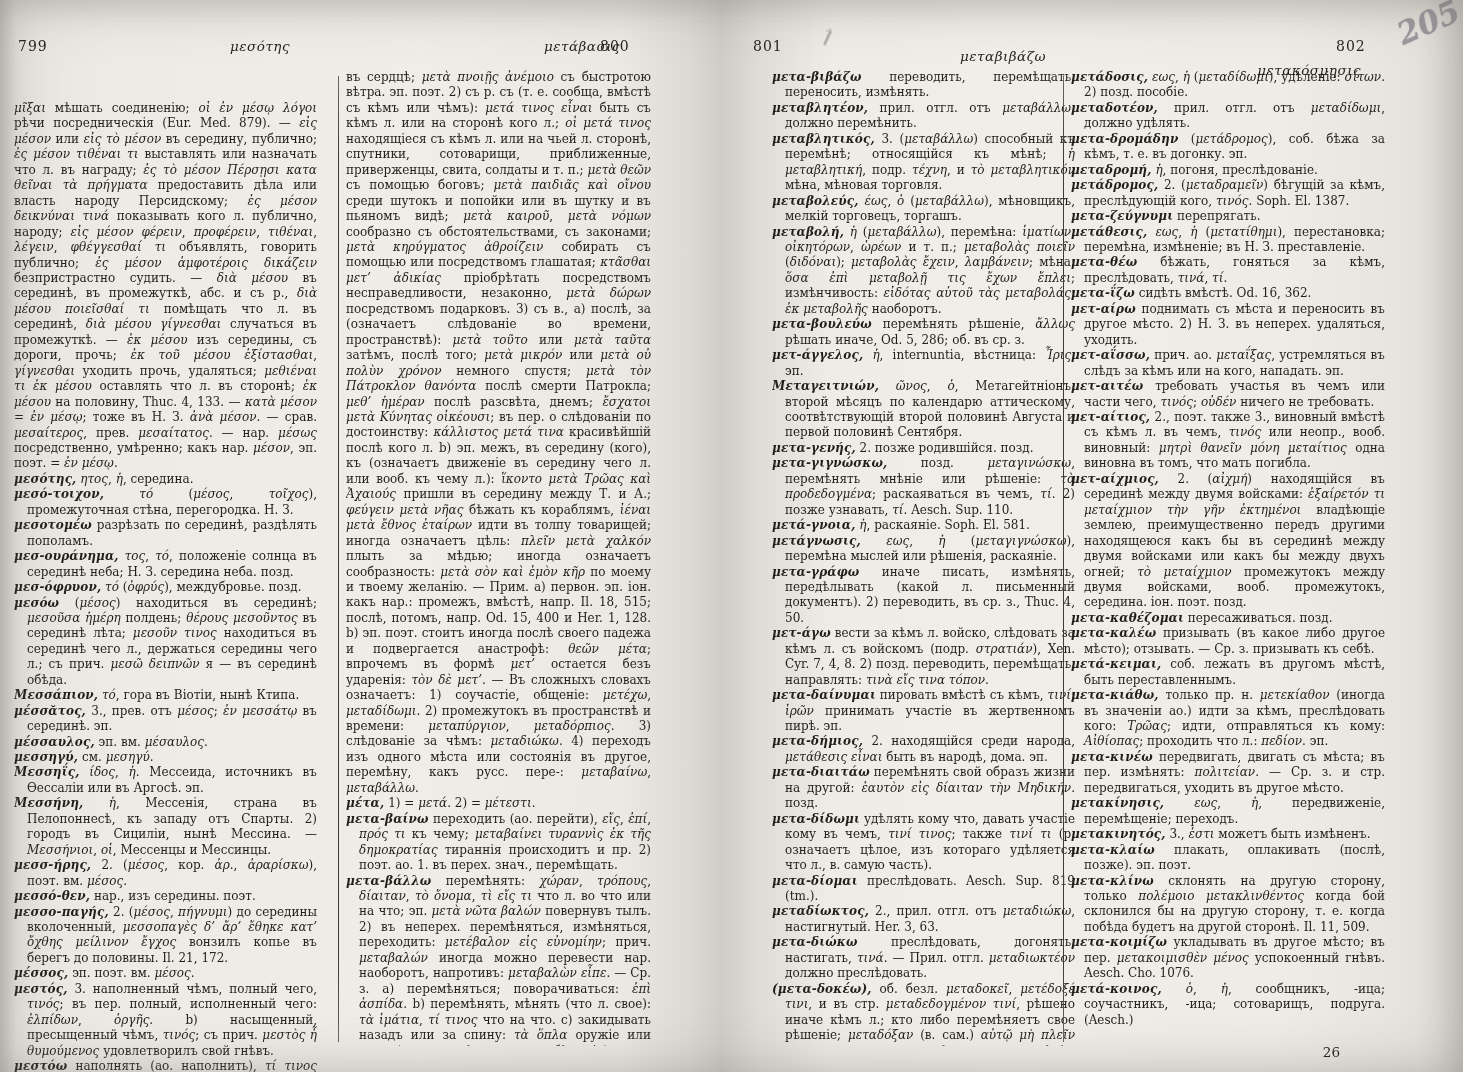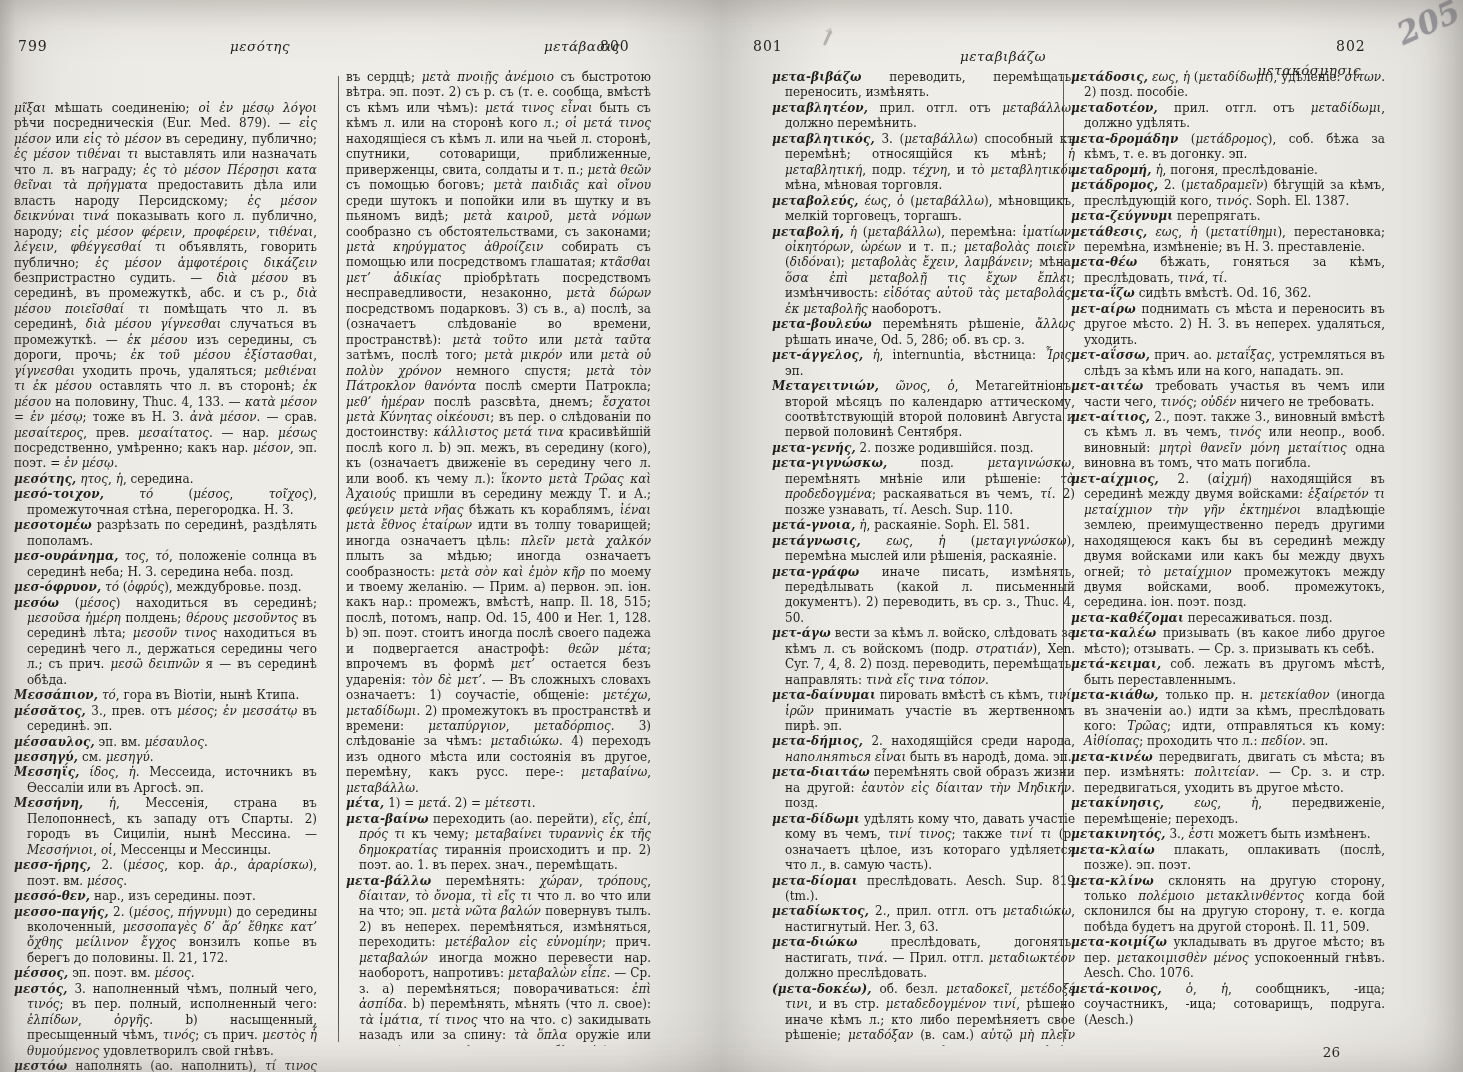--- a/index.html
+++ b/index.html
@@ -88,21 +88,21 @@
       <p class="entry"><b class="hw">μετα-βουλεύω</b> перемѣнять рѣшеніе, <i>ἄλλως</i> рѣшать иначе, Od. 5, 286; об. въ ср. з.</p>
       <p class="entry"><b class="hw">μετ-άγγελος,</b> <i>ἡ</i>, internuntia, вѣстница: <i>Ἶρις</i>. эп.</p>
       <p class="entry"><b class="hw">Μεταγειτνιών,</b> <i>ῶνος</i>, <i>ὁ</i>, Метагейтніонъ, второй мѣсяцъ по календарю аттическому, соотвѣтствующій второй половинѣ Августа и первой половинѣ Сентября.</p>
       <p class="entry"><b class="hw">μετα-γενής,</b> 2. позже родившійся. позд.</p>
       <p class="entry"><b class="hw">μετα-γιγνώσκω,</b> позд. <i>μεταγινώσκω</i>, перемѣнять мнѣніе или рѣшеніе: <i>τὰ</i> <i>προδεδογμένα</i>; раскаяваться въ чемъ, <i>τί</i>. 2) позже узнавать, <i>τί</i>. Aesch. Sup. 110.</p>
       <p class="entry"><b class="hw">μετά-γνοια,</b> <i>ἡ</i>, раскаяніе. Soph. El. 581.</p>
       <p class="entry"><b class="hw">μετάγνωσις,</b> <i>εως</i>, <i>ἡ</i> (<i>μεταγιγνώσκω</i>), перемѣна мыслей или рѣшенія, раскаяніе.</p>
       <p class="entry"><b class="hw">μετα-γράφω</b> иначе писать, измѣнять, передѣлывать (какой л. письменный документъ). 2) переводить, въ ср. з., Thuc. 4, 50.</p>
       <p class="entry"><b class="hw">μετ-άγω</b> вести за кѣмъ л. войско, слѣдовать за кѣмъ л. съ войскомъ (подр. <i>στρατιάν</i>), Xen. Cyr. 7, 4, 8. 2) позд. переводить, перемѣщать, направлять: <i>τινὰ</i> <i>εἴς</i> <i>τινα</i> <i>τόπον</i>.</p>
       <p class="entry"><b class="hw">μετα-δαίνυμαι</b> пировать вмѣстѣ съ кѣмъ, <i>τινί</i>; <i>ἱρῶν</i> принимать участіе въ жертвенномъ пирѣ. эп.</p>
-      <p class="entry"><b class="hw">μετα-δήμιος,</b> 2. находящійся среди народа, <i>наполняться</i> <i>εἶναι</i> быть въ народѣ, дома. эп.</p>
+      <p class="entry"><b class="hw">μετα-δήμιος,</b> 2. находящійся среди народа, <i>μετάθεσις</i> <i>εἶναι</i> быть въ народѣ, дома. эп.</p>
       <p class="entry"><b class="hw">μετα-διαιτάω</b> перемѣнять свой образъ жизни на другой: <i>ἑαυτὸν</i> <i>εἰς</i> <i>δίαιταν</i> <i>τὴν</i> <i>Μηδικήν</i>. позд.</p>
       <p class="entry"><b class="hw">μετα-δίδωμι</b> удѣлять кому что, давать участіе кому въ чемъ, <i>τινί</i> <i>τινος</i>; также <i>τινί</i> <i>τι</i> (р. означаетъ цѣлое, изъ котораго удѣляется что л., в. самую часть).</p>
       <p class="entry"><b class="hw">μετα-δίομαι</b> преслѣдовать. Aesch. Sup. 819 (tm.).</p>
       <p class="entry"><b class="hw">μεταδίωκτος,</b> 2., прил. отгл. отъ <i>μεταδιώκω</i>, настигнутый. Her. 3, 63.</p>
       <p class="entry"><b class="hw">μετα-διώκω</b> преслѣдовать, догонять, настигать, <i>τινά</i>. — Прил. отгл. <i>μεταδιωκτέον</i> должно преслѣдовать.</p>
       <p class="entry"><b class="hw">(μετα-δοκέω),</b> об. безл. <i>μεταδοκεῖ</i>, <i>μετέδοξέ</i> <i>τινι</i>, и въ стр. <i>μεταδεδογμένον</i> <i>τινί</i>, рѣшено иначе кѣмъ л.; кто либо перемѣняетъ свое рѣшеніе; <i>μεταδόξαν</i> (в. сам.) <i>αὐτῷ</i> <i>μὴ</i> <i>πλεῖν</i> такъ какъ онъ, перемѣнивъ свое мнѣніе, рѣшилъ не плыть.</p>
     </div>
   <div class="coldiv" id="div2"></div>
   <div class="col" id="c4">
       <p class="entry"><b class="hw">μετάδοσις,</b> <i>εως</i>, <i>ἡ</i> (<i>μεταδίδωμι</i>), удѣленіе: <i>σίτων</i>. 2) позд. пособіе.</p>

